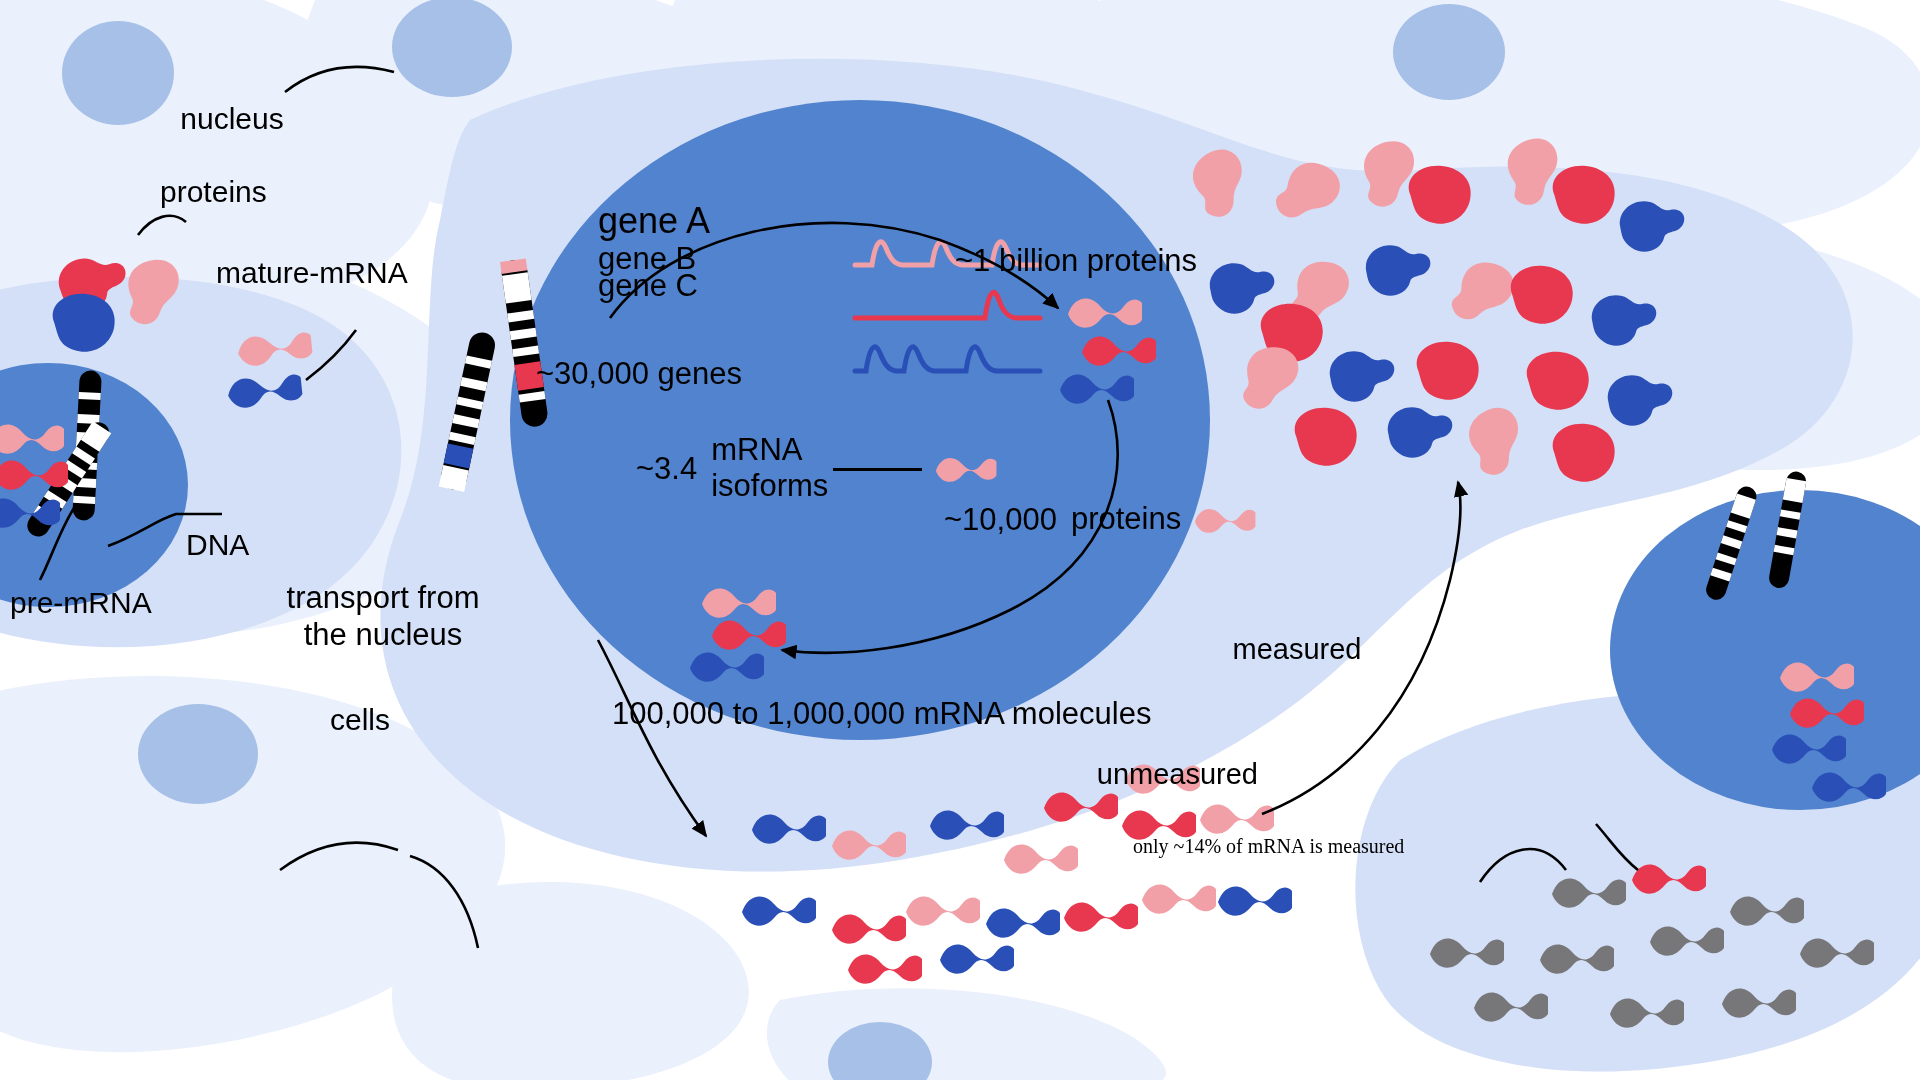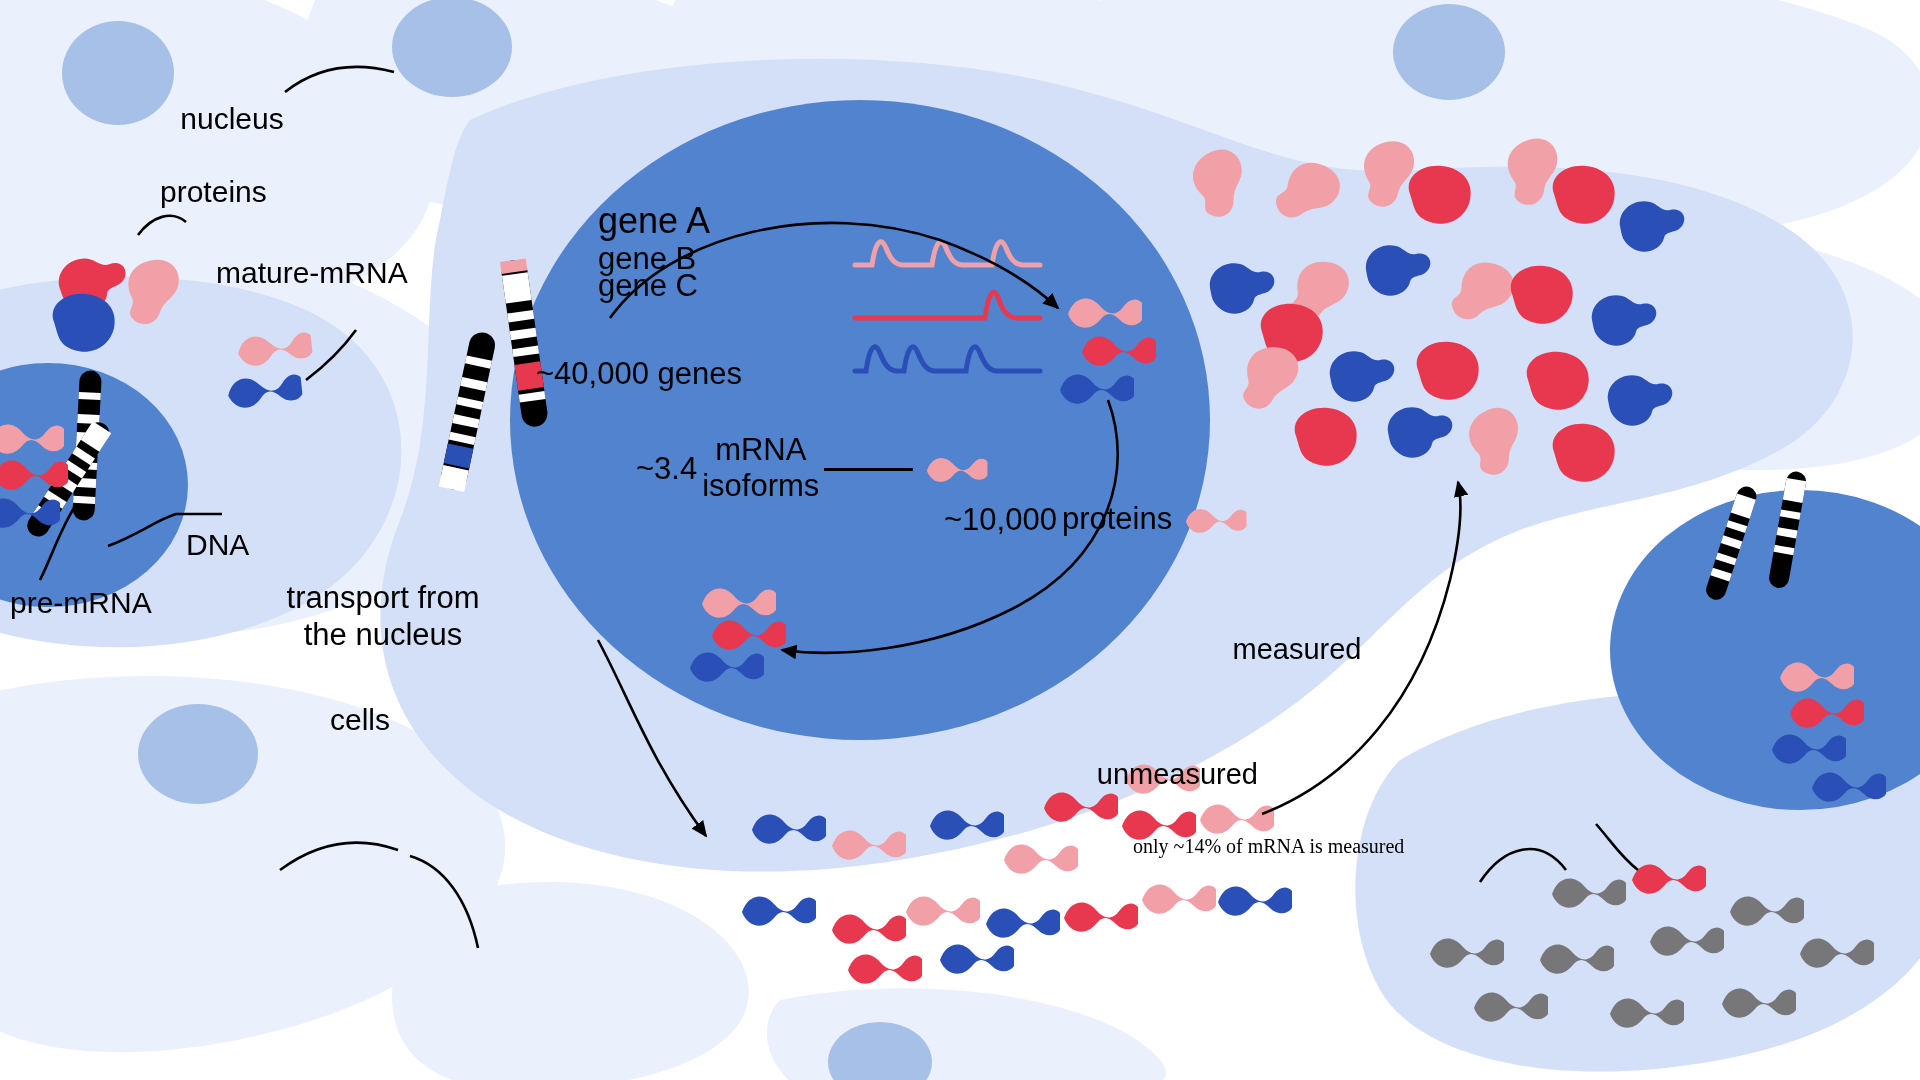--- a/index.html
+++ b/index.html
@@ -3,21 +3,21 @@
 <meta charset="utf-8">
 <style>
   html,body{margin:0;padding:0;background:#fff;}
   body{width:1920px;height:1080px;overflow:hidden;font-family:"Liberation Sans",sans-serif;}
   #stage{position:relative;width:1920px;height:872px;}
   #stage svg.layer{position:absolute;left:0;top:0;width:1920px;height:1080px;}
   .lbl{position:absolute;color:#000;font-family:"Liberation Sans",sans-serif;white-space:pre;line-height:1.18;}
   .c{transform:translateX(-50%);text-align:center;}
   .l{text-align:left;}
   .r{transform:translateX(-100%);text-align:right;}
-  .f-num{position:absolute;display:flex;align-items:center;text-align:center;}
+  .f-num{position:absolute;display:flex;align-items:center;gap:9px;}
   .f-num .lead{font-size:31px;}
   .f-stack{display:flex;flex-direction:row;align-items:center;}
   .f-top{font-size:31px;padding:0 5px 2px 5px;}
   .f-bar{height:3px;background:#000;width:100%;}
   .f-bot{height:40px;display:flex;align-items:center;justify-content:center;width:100%;}
 </style>
 </head>
 <body>
 
 <div id="stage">
@@ -276,21 +276,21 @@
   <div class="lbl l" style="left:216px;top:255px;font-size:30px;">mature-mRNA</div>
   <div class="lbl l" style="left:186px;top:527px;font-size:30px;">DNA</div>
   <div class="lbl l" style="left:10px;top:585px;font-size:30px;">pre-mRNA</div>
   <div class="lbl l" style="left:330px;top:702px;font-size:30px;">cells</div>
 
 
   <div class="lbl l" style="left:598px;top:200px;font-size:36px;">gene A</div>
   <div class="lbl l" style="left:598px;top:241px;font-size:31px;">gene B</div>
   <div class="lbl l" style="left:598px;top:268px;font-size:31px;">gene C</div>
 
-  <div class="lbl l" style="left:536px;top:356px;font-size:31px;">~40,000 genes</div>
+  <div class="lbl l" style="left:536px;top:356px;font-size:31px;">~30,000 genes</div>
 
   <div class="f-num" style="left:636px;top:432px;">
     <div class="lead">~3.4</div>
     <div class="f-stack">
       <div class="f-top">mRNA isoforms</div>
       <div class="f-bar"></div>
       <div class="f-bot">
         <svg width="80" height="36" viewBox="-2 -10 80 44">
             <use href="#sq" fill="#f2a0a8"></use>
           </svg>
@@ -306,18 +306,20 @@
       <div class="f-bot">
         <svg width="80" height="36" viewBox="-2 -10 80 44">
             <use href="#sq" fill="#f2a0a8"></use>
           </svg>
       </div>
     </div>
   </div>
 
   <div class="lbl c" style="left:383px;top:580px;font-size:31px;">transport from
 the nucleus</div>
+  <div class="lbl c" style="left:1076px;top:243px;font-size:31px;">~1 billion proteins</div>
+  <div class="lbl l" style="left:612px;top:696px;font-size:31px;">100,000 to 1,000,000 mRNA molecules</div>
 
   <div class="lbl c" style="left:1297px;top:632px;font-size:29px;">measured</div>
   <div class="lbl r" style="left:1258px;top:717px;font-size:29px;margin-top:40px;">unmeasured</div>
   <div class="lbl l" style="left:1133px;top:835px;font-size:20px;font-family:Liberation Serif, serif;">only ~14% of mRNA is measured</div>
 
 </div>
 
 </body></html>

